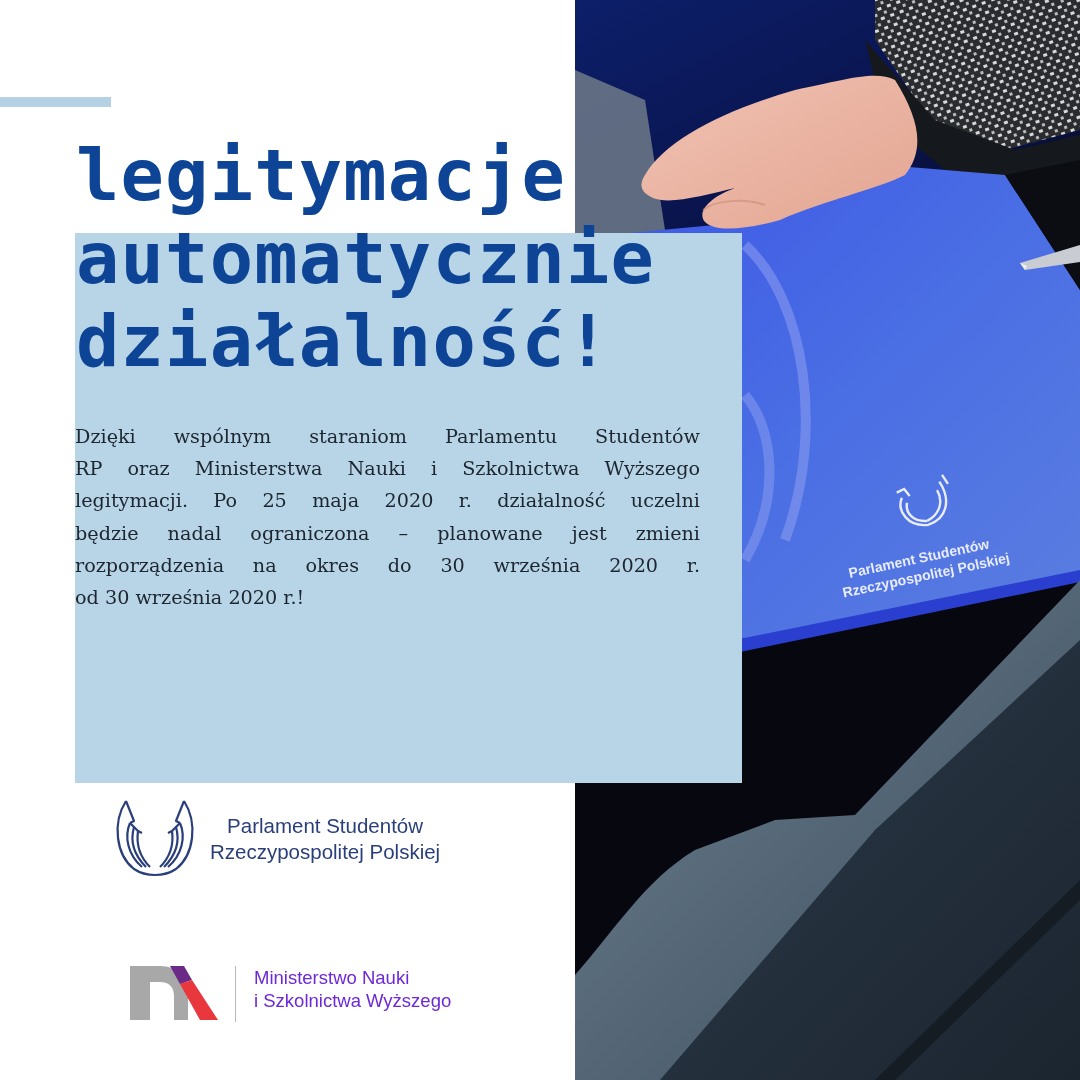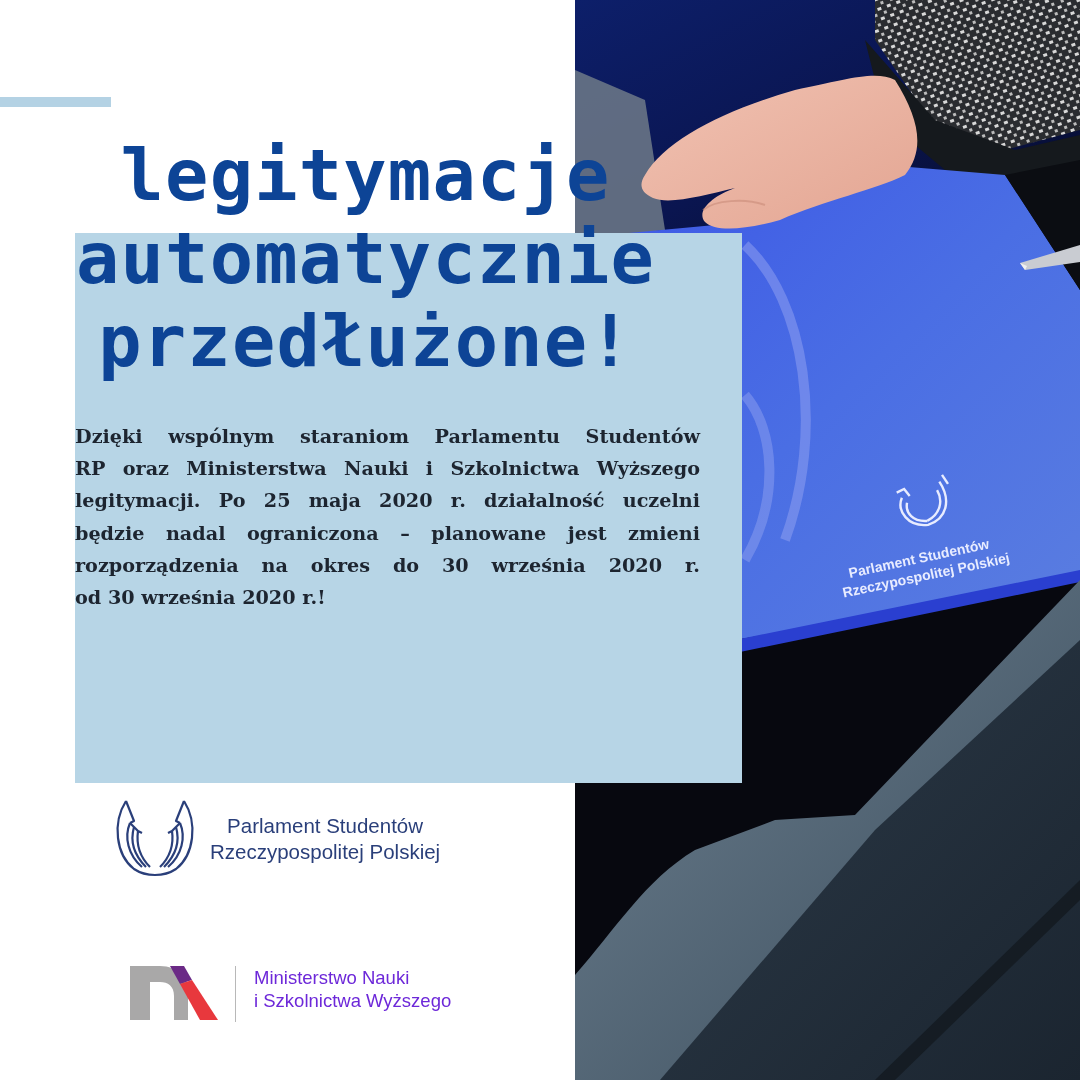--- a/index.html
+++ b/index.html
@@ -56,21 +56,20 @@
       left: 76px;
       top: 134px;
       margin: 0;
       font-family: "DejaVu Sans Mono", "Liberation Mono", monospace;
       font-weight: bold;
       font-size: 72px;
       line-height: 83px;
       color: #0d4496;
       letter-spacing: 1.2px;
       white-space: nowrap;
-      text-align: center;
     }
     .title span { display: block; }
 
     
     .body-text {
       position: absolute;
       left: 75px;
       top: 421px;
       width: 625px;
       margin: 0;
@@ -79,21 +78,20 @@
       line-height: 32.2px;
       color: #1d2530;
       text-align: justify;
       text-align-last: left;
     }
     .body-text span.line {
       display: block;
       text-align: justify;
       text-align-last: justify;
       white-space: nowrap;
-      font-weight: bold;
     }
     .body-text span.line.last {
       text-align-last: left;
     }
 
     
     .psrp-logo {
       position: absolute;
       left: 112px;
       top: 793px;
@@ -236,21 +234,21 @@
     </svg>
   </div>
 
   <div class="accent-bar"></div>
 
   <div class="info-box"></div>
 
   <h1 class="title">
     <span>legitymacje</span>
     <span>automatycznie</span>
-    <span>przedłużone!</span>
+    <span>działalność!</span>
   </h1>
 
   <p class="body-text">
     <span class="line">Dzięki wspólnym staraniom Parlamentu Studentów</span>
     <span class="line">RP oraz Ministerstwa Nauki i Szkolnictwa Wyższego</span>
     <span class="line">legitymacji. Po 25 maja 2020 r. działalność uczelni</span>
     <span class="line">będzie nadal ograniczona – planowane jest zmieni</span>
     <span class="line">rozporządzenia na okres do 30 września 2020 r.</span>
     <span class="line last">od 30 września 2020 r.!</span>
   </p>

